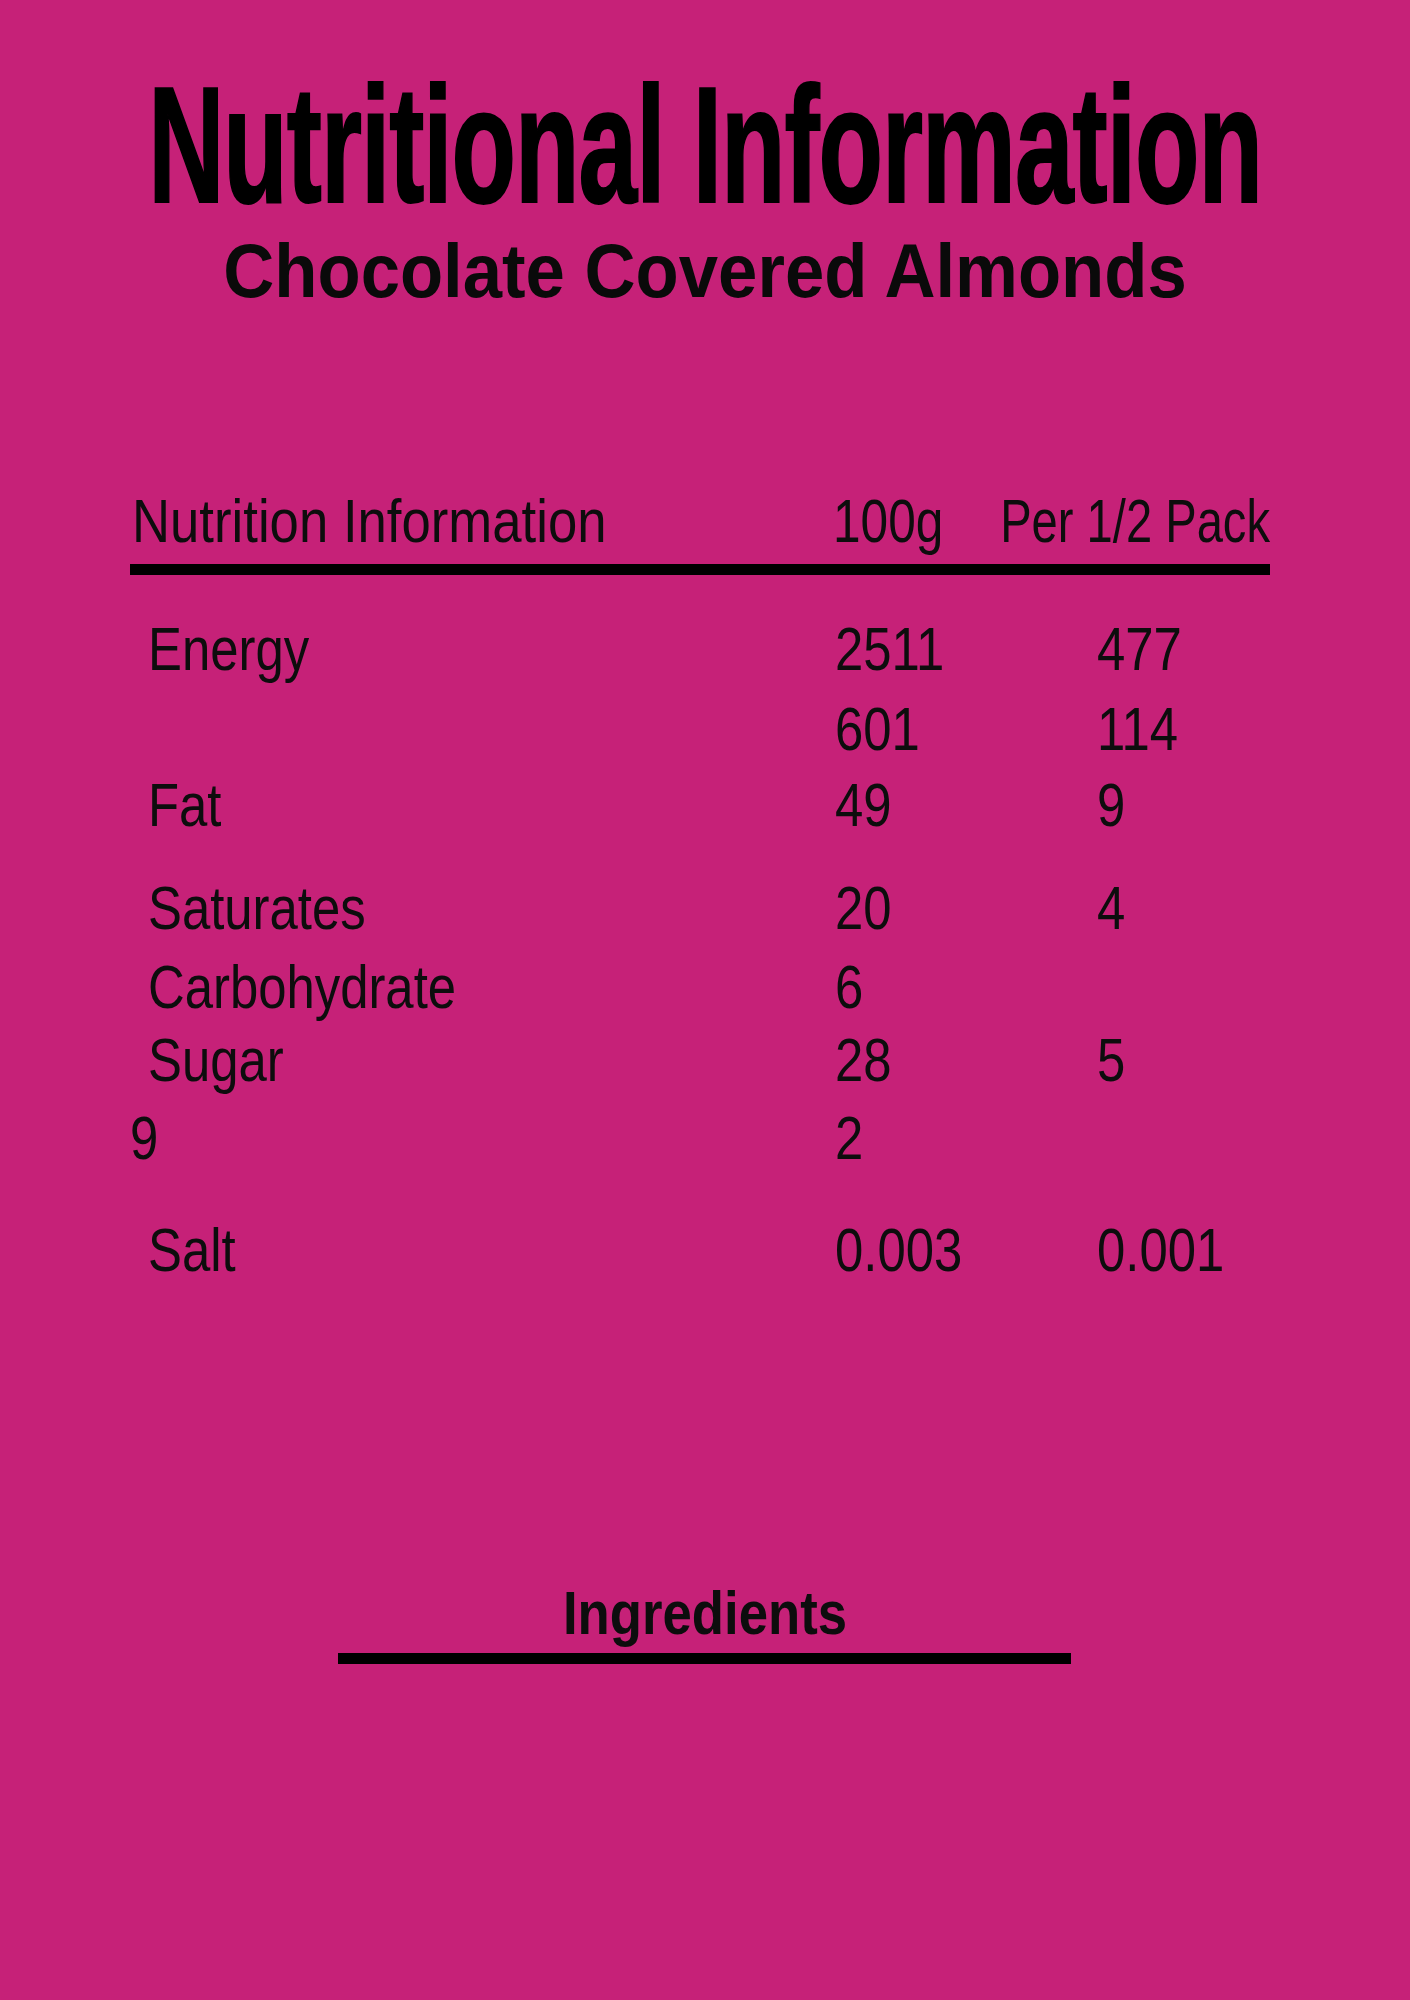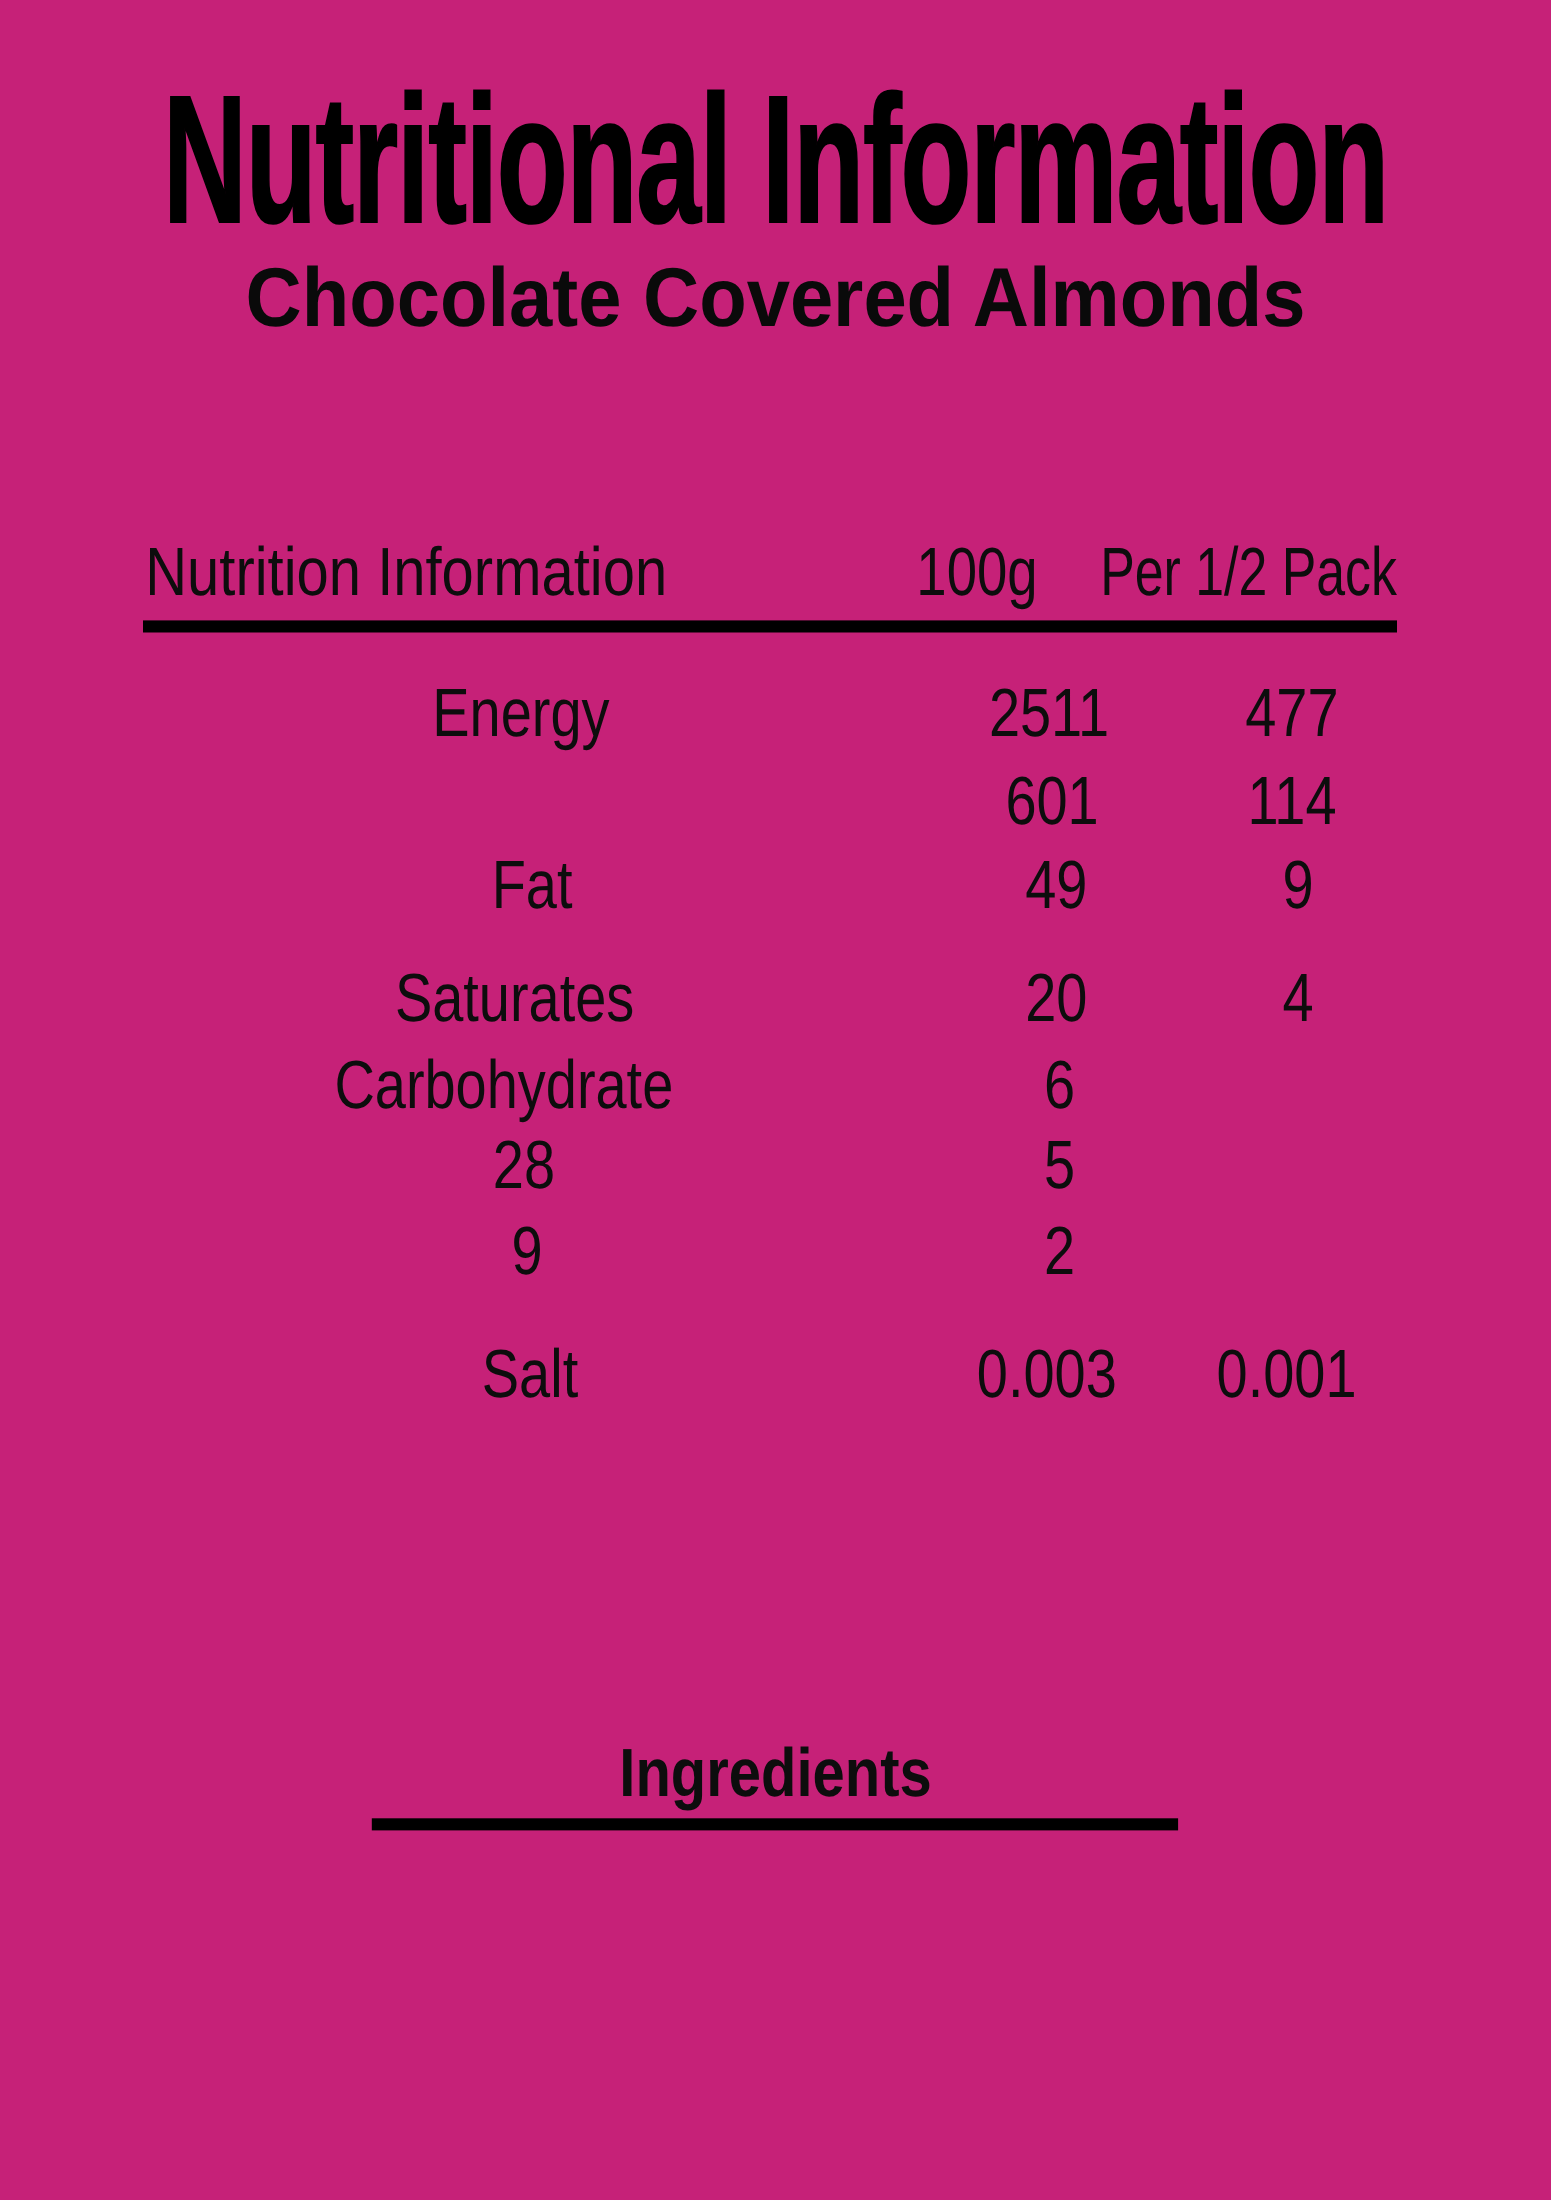--- a/index.html
+++ b/index.html
@@ -47,21 +47,20 @@
   }
   .rule-table { left: 130px; top: 564px; width: 1140px; }
 
   .row {
     position: absolute; left: 130px;
     width: 1140px; height: 62px;
     font-size: 62px; line-height: 62px;
     display: grid;
     grid-template-columns: 705px 262px 1fr;
     white-space: nowrap;
-    text-align: center;
   }
   .row .cell-label { padding-left: 18px; }
   .cond {
     display: inline-block;
     line-height: inherit;
     transform: scaleX(0.82);
     transform-origin: 0 50%;
   }
 
   
@@ -120,20 +119,21 @@
     <div class="cell-100g"><span class="cond">20</span></div>
     <div class="cell-pack"><span class="cond">4</span></div>
   </div>
 
   <div class="row" style="top:956px">
     <div class="cell-label"><span class="cond">Carbohydrate</span></div>
     <div class="cell-pack"><span class="cond">6</span></div>
   </div>
 
   <div class="row" style="top:1029px">
+    <div class="cell-label"><span class="cond">Sugar</span></div>
     <div class="cell-100g"><span class="cond">28</span></div>
     <div class="cell-pack"><span class="cond">5</span></div>
   </div>
 
   <div class="row" style="top:1107px">
     <div class="cell-100g"><span class="cond">9</span></div>
     <div class="cell-pack"><span class="cond">2</span></div>
   </div>
 
   <div class="row" style="top:1219px">

